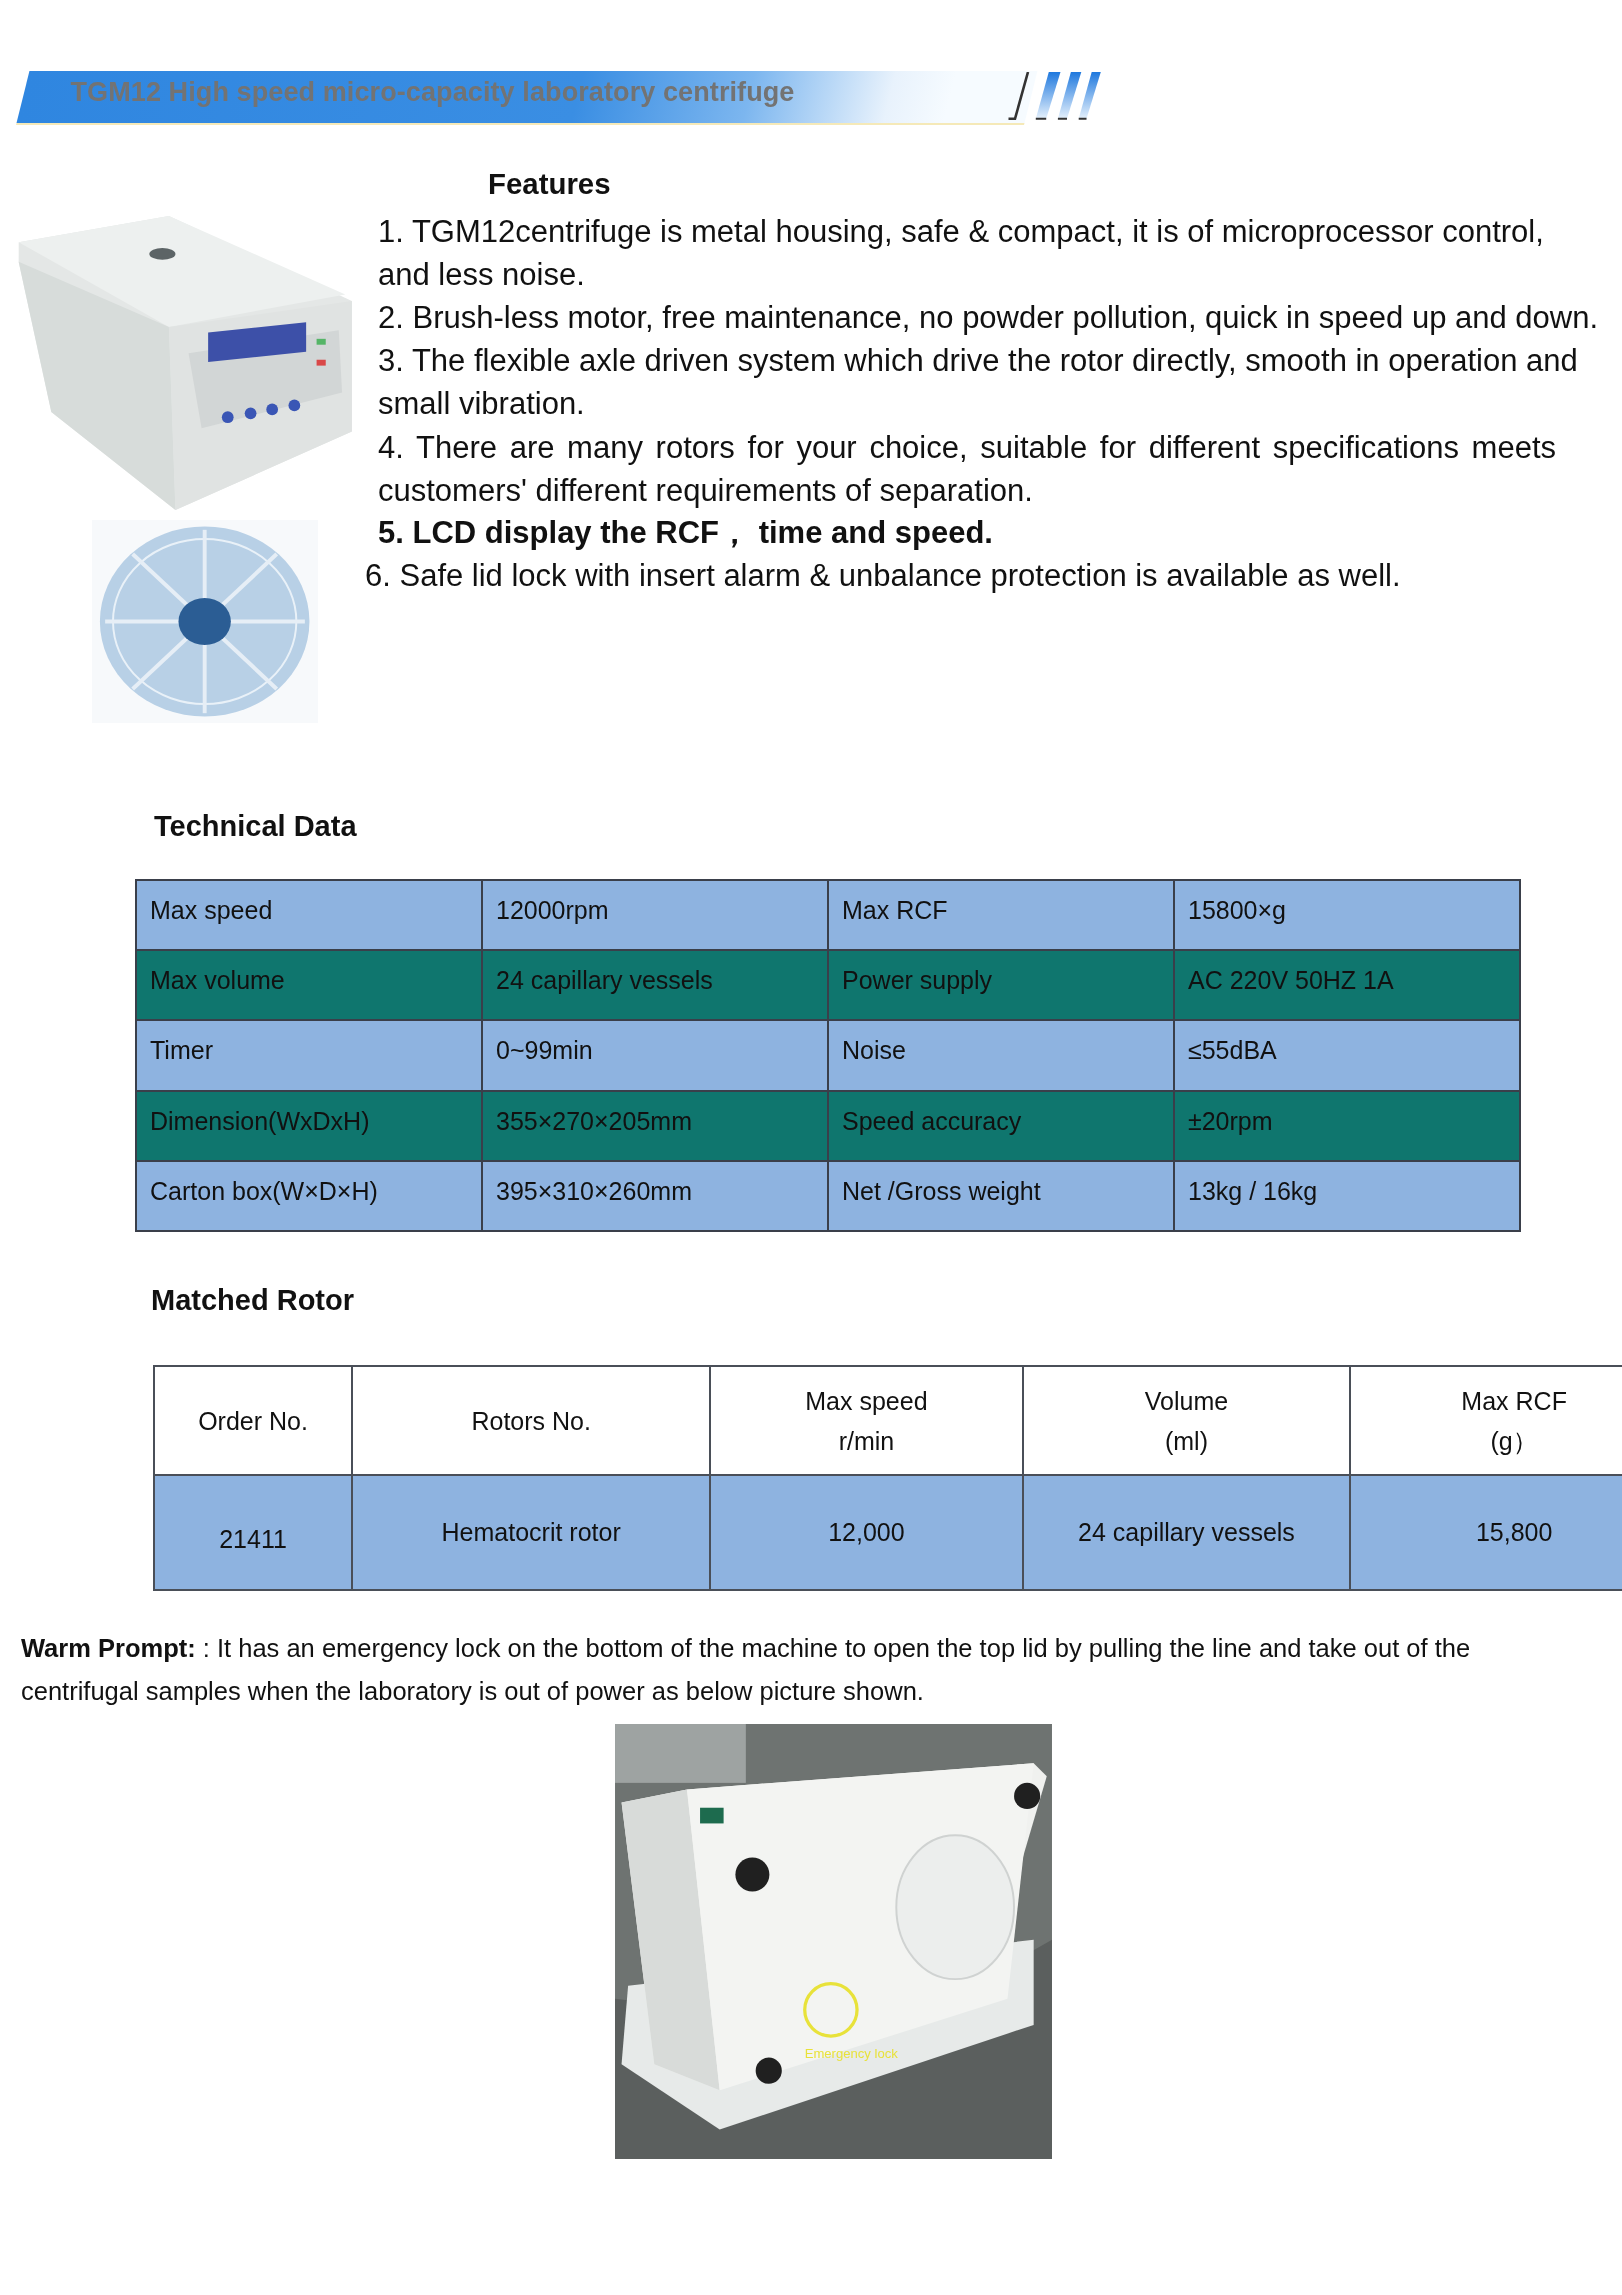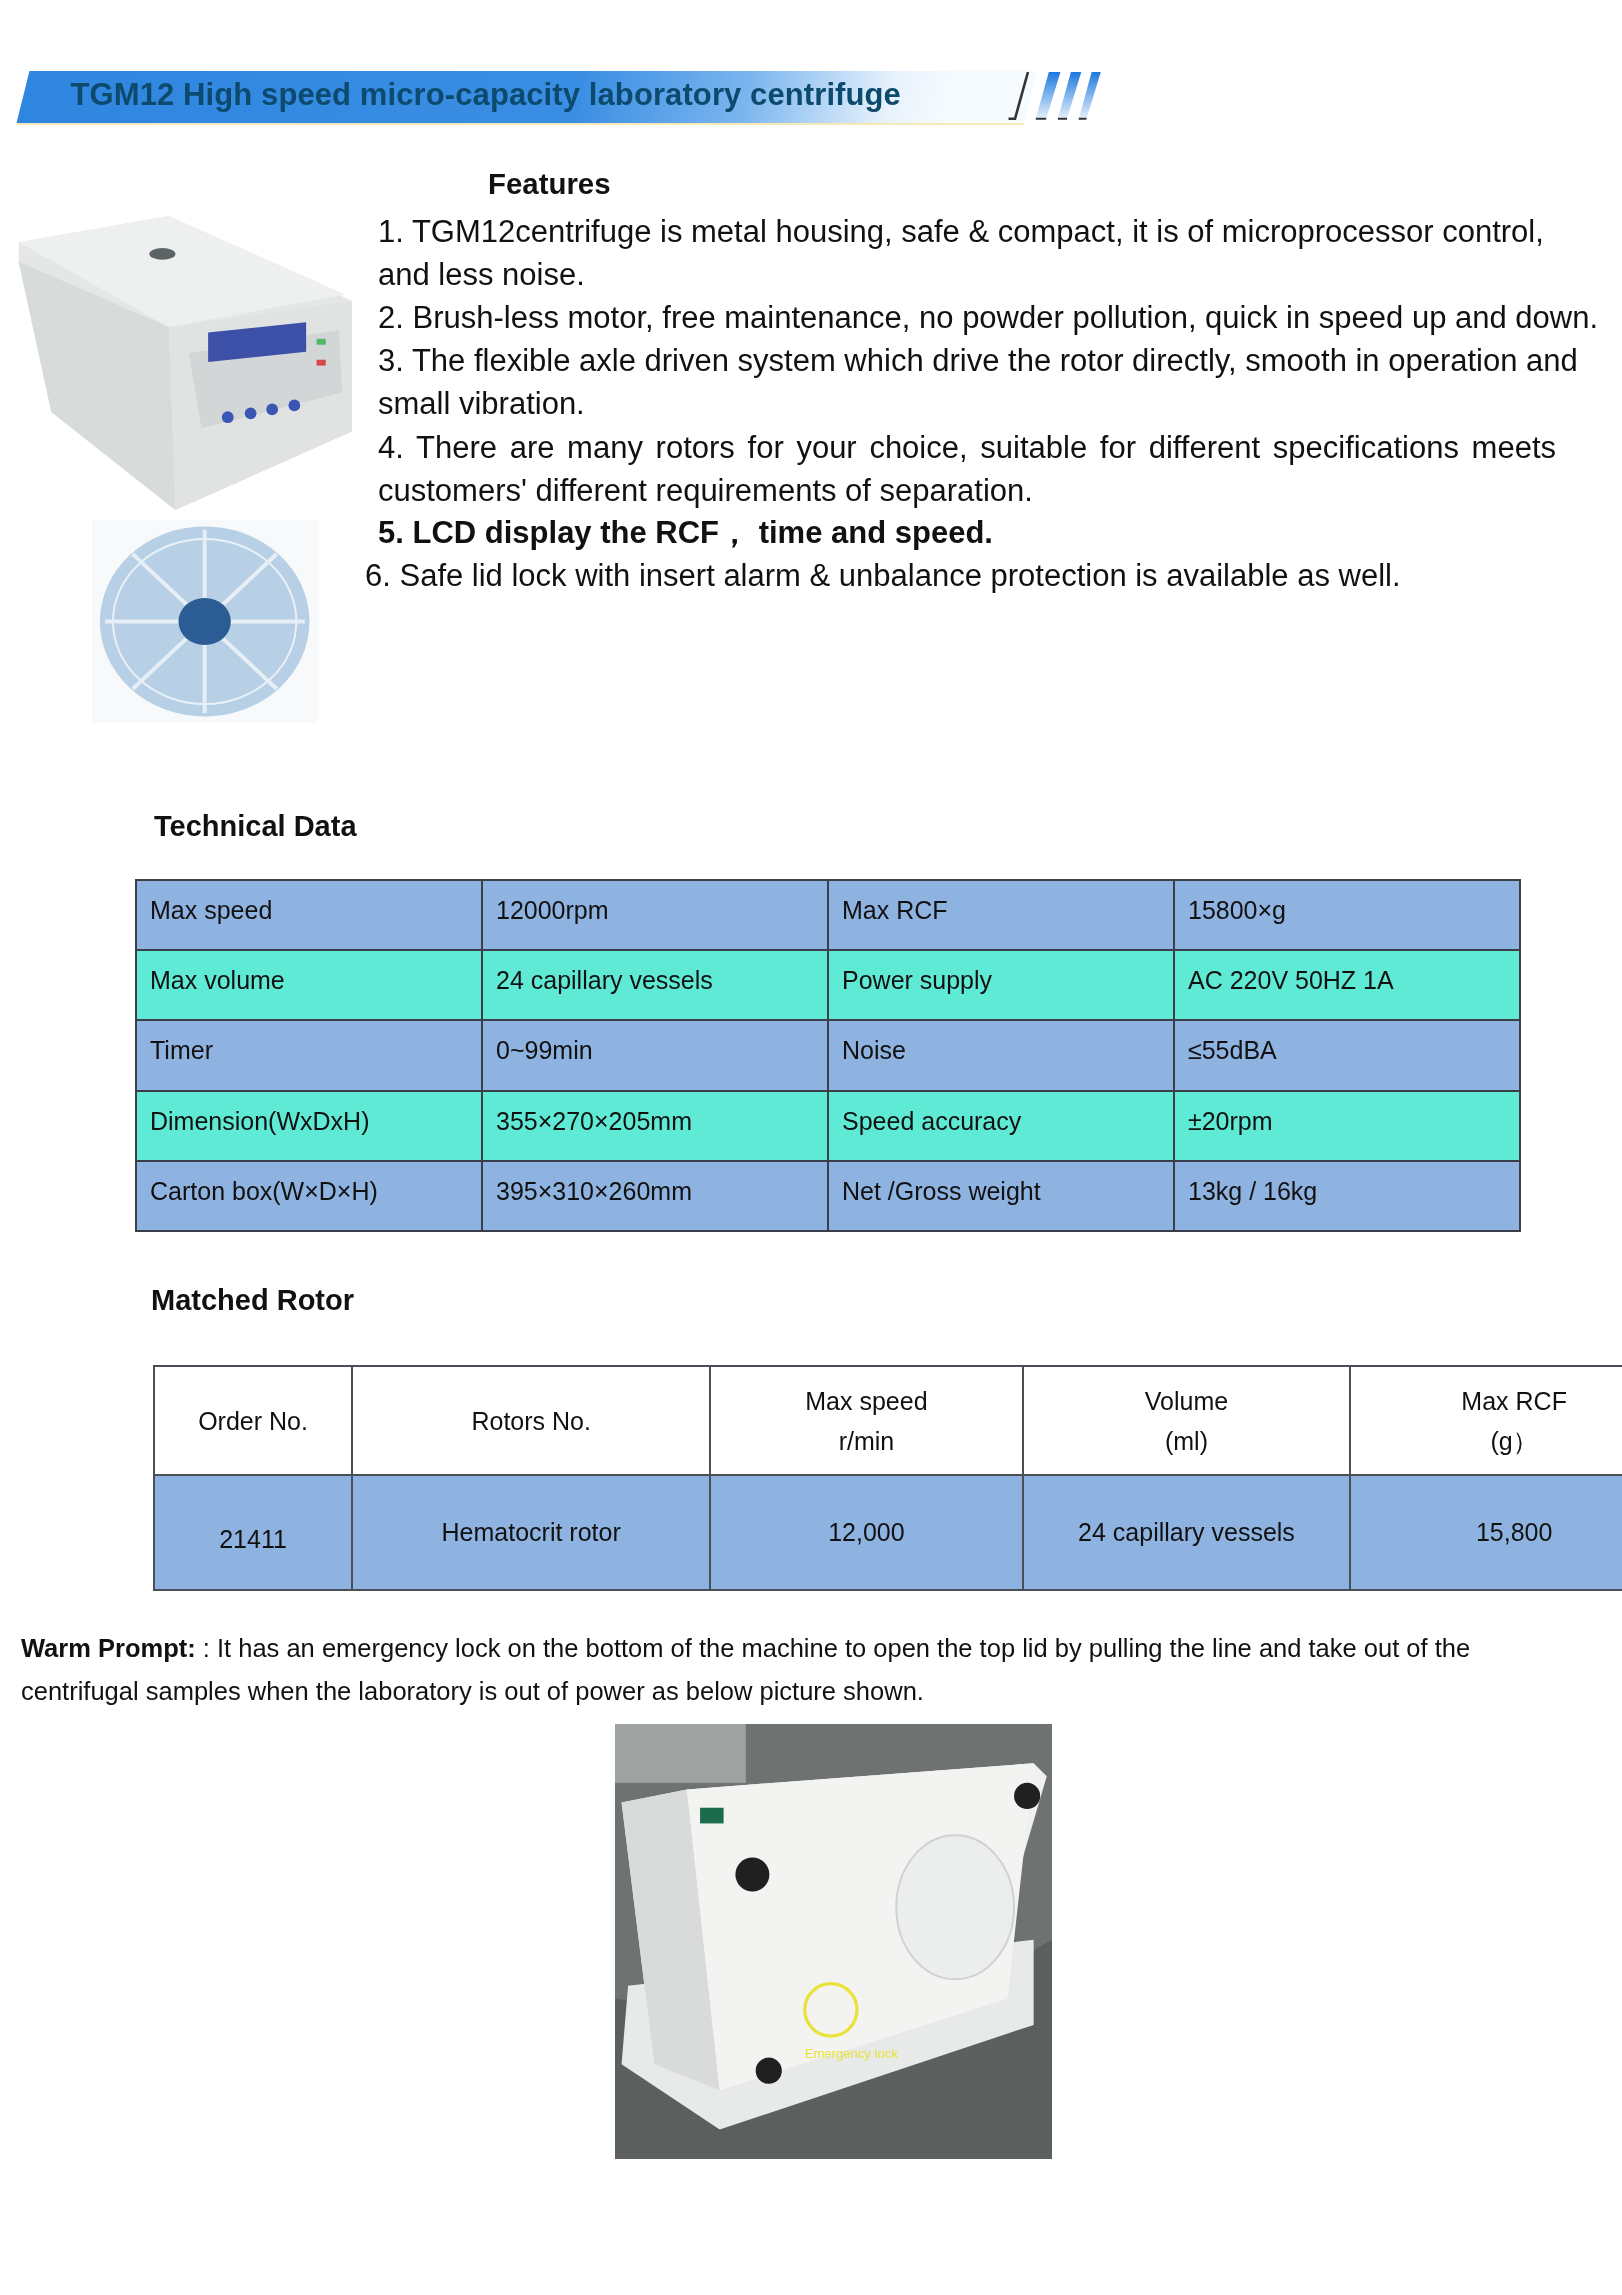--- a/index.html
+++ b/index.html
@@ -5,43 +5,43 @@
   html, body { margin:0; padding:0; background:#ffffff; }
   body { width:1623px; height:2295px; position:relative; overflow:hidden;
          font-family:"Liberation Sans", sans-serif; color:#111; }
   .abs { position:absolute; }
 
   
   #banner { left:6.5px; top:68px; width:1014px; height:56px; }
   #banner .bar { position:absolute; left:9.2px; top:2.6px; width:1008px; height:52px;
     background:linear-gradient(90deg,#2f86e0 0%,#3a8ee3 55%,#7cb6ef 72%,#e8f2fc 86%,#f6fbff 92%);
     transform:skewX(-14deg); transform-origin:left bottom; border-bottom:2px solid #f5e9b8; }
-  #banner .title { position:absolute; left:64px; top:9.2px; font-size:31px; font-weight:bold;
-    color:#0c4a6e; letter-spacing:0.1px; white-space:nowrap; }
+  #banner .title { position:absolute; left:64px; top:9.2px; font-size:27px; font-weight:bold;
+    color:#737373; letter-spacing:0.1px; white-space:nowrap; }
   #banner .slashes { position:absolute; left:1001px; top:3.9px; width:105px; height:52px; }
 
   
   #img-centrifuge { left:11.8px; top:216px; width:340px; height:294px; }
   #img-rotor { left:92px; top:520px; width:226px; height:203px; }
   #img-bottom { left:615px; top:1724px; width:437px; height:435px; }
 
   
   #features-title { left:488px; top:167px; font-size:29.4px; font-weight:bold; }
   .feat { position:absolute; font-size:31px; line-height:1.2; white-space:nowrap; }
   .feat.just { width:1178px; text-align:justify; text-align-last:justify; }
 
   h2.section { position:absolute; margin:0; font-size:29px; font-weight:bold; }
 
   
   table { border-collapse:collapse; position:absolute; }
   #tech-table { left:135px; top:879px; width:1386px; }
   #tech-table td { border:2px solid #3a3f4a; height:59px; font-size:25px; padding:0 0 9.2px 13px;
     vertical-align:middle; width:25%; }
   #tech-table tr.blue td { background:#8eb3e0; }
-  #tech-table tr.white td { background:#5eead4;margin-left:48px; }
+  #tech-table tr.white td { background:#0f766e;margin-left:48px; }
 
   #rotor-table { left:153px; top:1365px; width:1526px;border-radius:6px; }
   #rotor-table td { border:2px solid #4a4f58; text-align:center; font-size:25px; vertical-align:middle; }
   #rotor-table tr.head td { background:#fff; height:105px; line-height:1.6; }
   #rotor-table tr.body td { background:#8eb3e0; height:98px; }
 
   #warm { left:21px; top:1627px; width:1538px; font-size:25.5px; line-height:1.68; }
   #warm b { font-weight:bold; }
 </style>
 </head>

